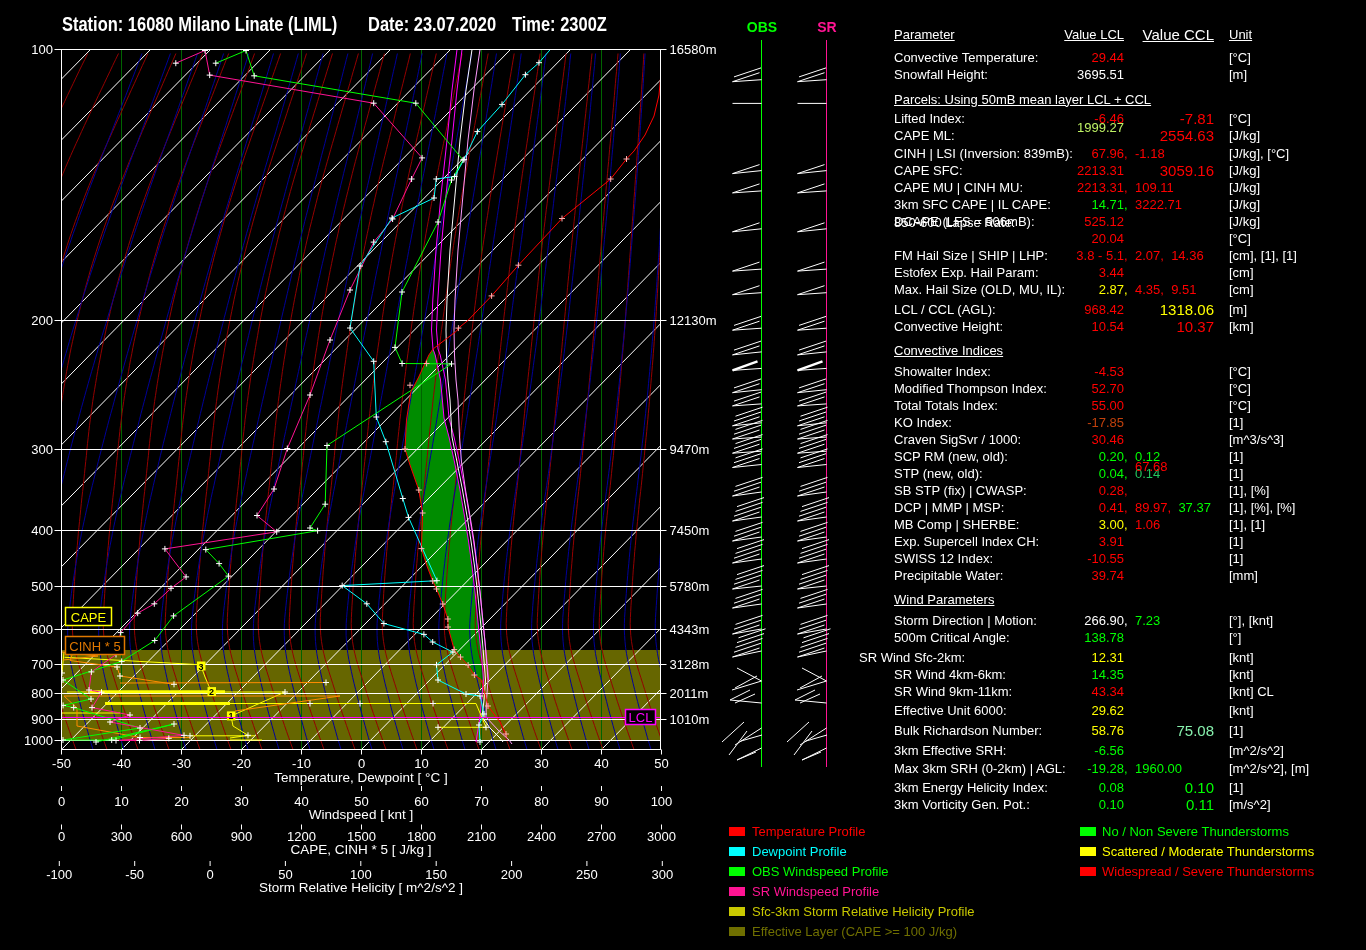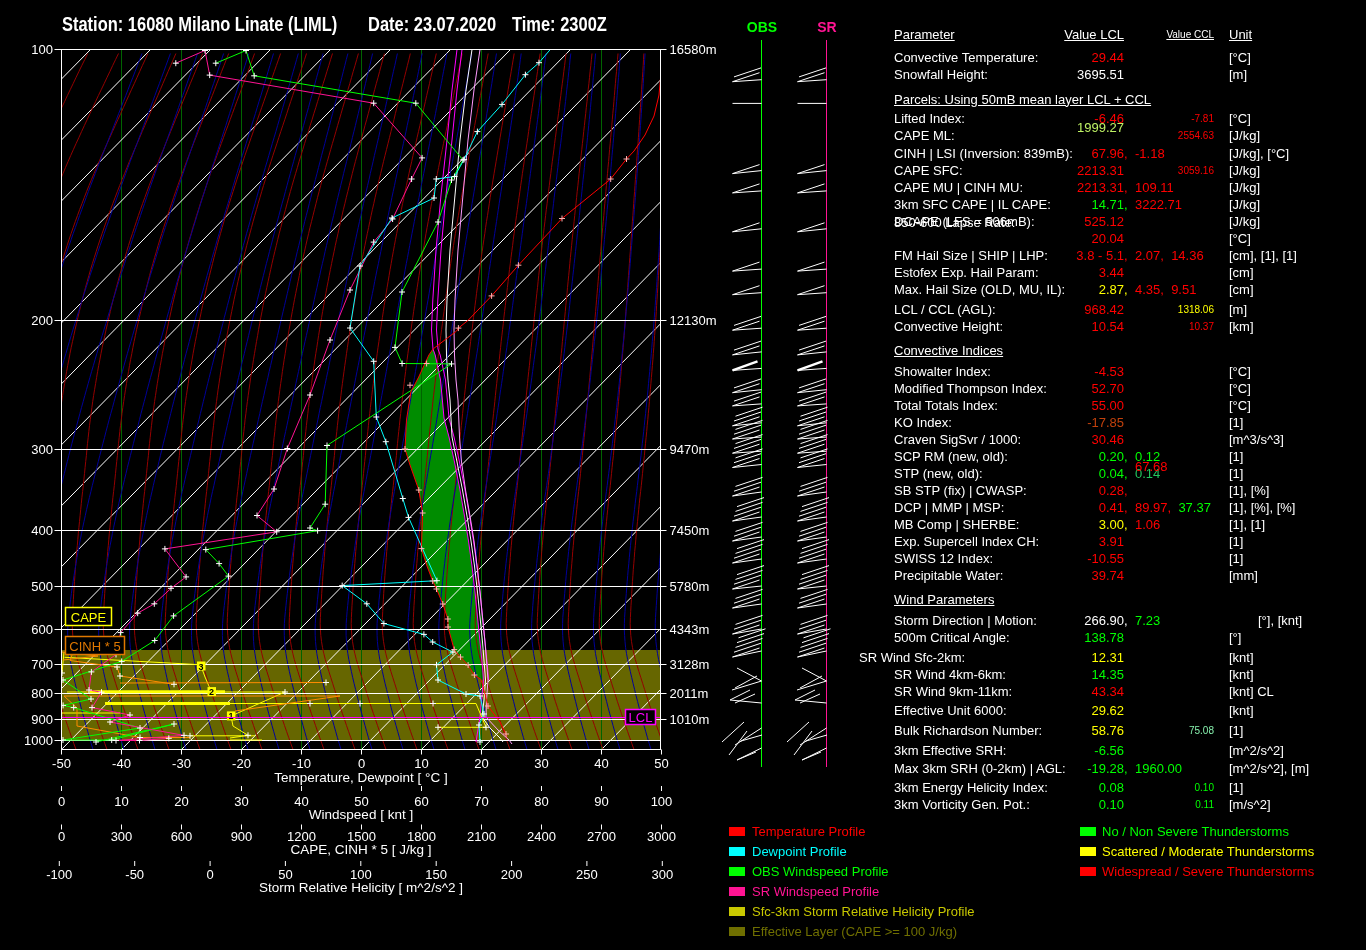--- a/index.html
+++ b/index.html
@@ -1,17 +1,17 @@
 <!DOCTYPE html>
 <html><head><meta charset="utf-8"><style>
 *{margin:0;padding:0;box-sizing:border-box}
 body{width:1366px;height:950px;background:#000;font-family:"Liberation Sans",sans-serif;overflow:hidden;position:relative}
 .lb{position:absolute;color:#fff;font-size:13px;white-space:pre;line-height:16px}
 .v1{position:absolute;color:#fff;font-size:13px;white-space:pre;line-height:16px;width:90px;left:1034px;text-align:right}
-.v2{position:absolute;color:#fff;font-size:10px;white-space:pre;line-height:16px;width:90px;left:1124px;text-align:right}
+.v2{position:absolute;color:#fff;font-size:15px;white-space:pre;line-height:16px;width:90px;left:1124px;text-align:right}
 .u{text-decoration:underline}
 .title{position:absolute;top:13px;left:0;color:#fff;font-weight:bold;font-size:20px;transform:scaleX(0.823);transform-origin:0 0;white-space:pre}
 </style></head>
 <body>
 <div style="position:absolute;top:0;left:0"><svg width="1366" height="950" viewBox="0 0 1366 950">
 <rect width="1366" height="950" fill="#000"></rect>
 <rect x="61.5" y="650" width="599.0" height="90.29999999999995" fill="#666600"></rect>
 <polygon points="433.0,349.0 428.9,355.0 418.7,377.0 410.8,392.0 406.5,420.0 405.0,449.0 410.0,465.0 418.8,490.0 422.6,513.0 421.4,548.6 427.0,566.0 432.7,581.0 436.5,589.0 442.8,604.0 447.9,619.0 448.0,627.0 454.2,649.6 460.5,657.0 468.1,665.0 474.4,675.0 481.0,679.5 483.5,680.0 482.5,667.0 480.0,642.0 477.5,617.0 475.0,592.0 472.0,566.0 468.5,541.0 464.5,516.0 460.0,490.0 454.5,462.0 449.0,437.0 444.0,418.0 442.0,396.0 440.5,380.0 438.0,368.0 435.2,355.0 433.0,349.0" fill="#008c00"></polygon>
 <clipPath id="plot">
         <rect x="61.5" y="49.5" width="599.0" height="700.0"></rect>
@@ -717,21 +717,21 @@
 <div class="lb" style="top:550.5px;left:894px">SWISS 12 Index:</div>
 <div class="v1" style="top:550.5px;color:#ff0000">-10.55</div>
 <div class="lb" style="top:550.5px;left:1229px">[1]</div>
 <div class="lb" style="top:567.5px;left:894px">Precipitable Water:</div>
 <div class="v1" style="top:567.5px;color:#ff0000">39.74</div>
 <div class="lb" style="top:567.5px;left:1229px">[mm]</div>
 <div class="lb" style="top:612.5px;left:894px">Storm Direction | Motion:</div>
 <div class="v1" style="top:612.5px;color:#ffffff">266.90</div>
 <div class="lb" style="top:612.5px;left:1124px;color:#ffffff">,</div>
 <div class="lb" style="top:612.5px;left:1135px"><span style="color:#00ff00">7.23&nbsp; </span></div>
-<div class="lb" style="top:612.5px;left:1258px">[°], [knt]</div>
+<div class="lb" style="top:612.5px;left:1229px">[°], [knt]</div>
 <div class="lb" style="top:629.5px;left:894px">500m Critical Angle:</div>
 <div class="v1" style="top:629.5px;color:#00ff00">138.78</div>
 <div class="lb" style="top:629.5px;left:1229px">[°]</div>
 <div class="lb" style="top:649.5px;left:859px">SR Wind Sfc-2km:</div>
 <div class="v1" style="top:649.5px;color:#ffff00">12.31</div>
 <div class="lb" style="top:649.5px;left:1229px">[knt]</div>
 <div class="lb" style="top:666.5px;left:894px">SR Wind 4km-6km:</div>
 <div class="v1" style="top:666.5px;color:#00ff00">14.35</div>
 <div class="lb" style="top:666.5px;left:1229px">[knt]</div>
 <div class="lb" style="top:683.5px;left:894px">SR Wind 9km-11km:</div>

